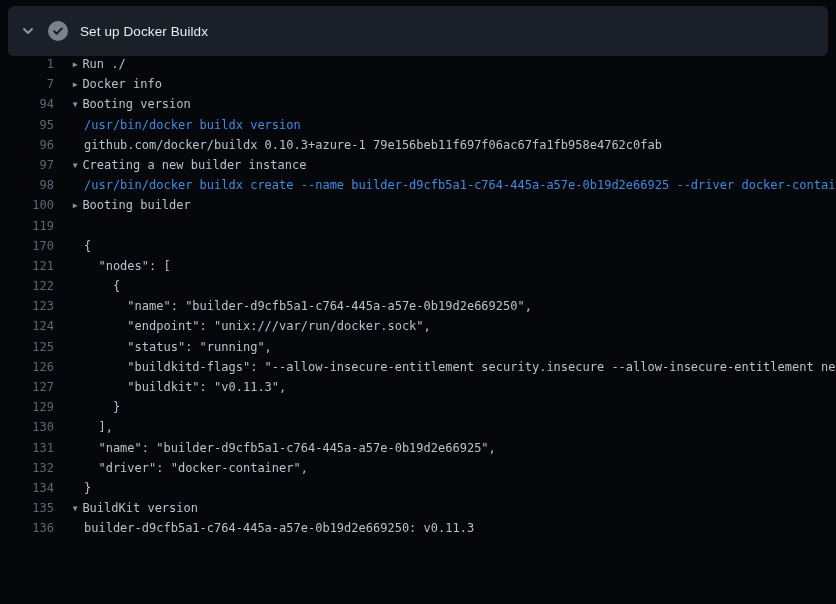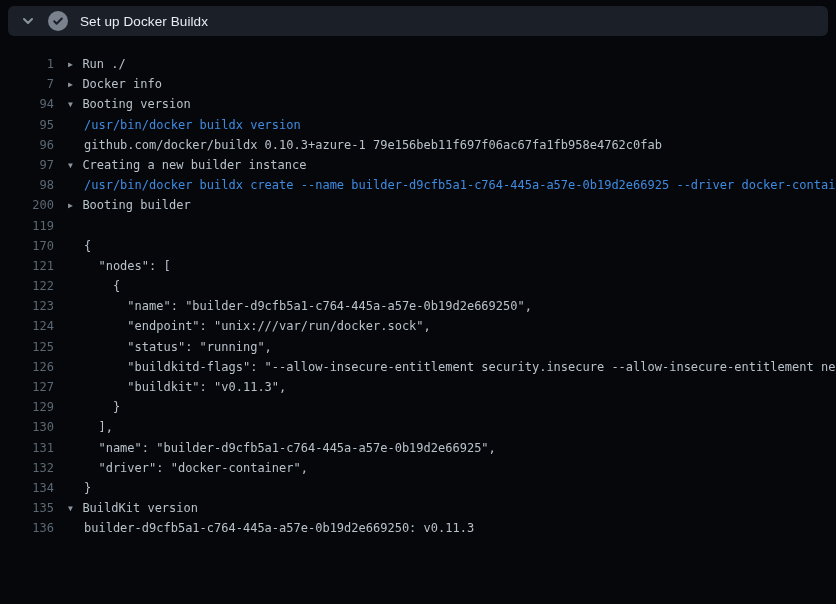--- a/index.html
+++ b/index.html
@@ -4,21 +4,21 @@
 <style>
   html, body { margin: 0; padding: 0; }
   body {
     width: 836px; height: 604px;
     background: #05070b;
     overflow: hidden;
     position: relative;
     font-family: "Liberation Sans", sans-serif;
   }
   .step-header {
-    position: absolute; top: 6px; left: 8px; right: 8px; height: 30px;
+    position: absolute; top: 6px; left: 8px; right: 8px; height: 50px;
     background: var(--header-bg, #1b2028);
     border-radius: 6px;
     display: flex; align-items: center;
     padding: 10px 12px;
     box-sizing: border-box;
     cursor: pointer;
   }
   .chev { flex: none; margin-left: 0; width: 16px; height: 16px; display: flex; align-items: center; justify-content: center; }
   .status { flex: none; margin-left: 12px; width: 20px; height: 20px; }
   .step-title {
@@ -41,21 +41,21 @@
     line-height: 20.2px;
     white-space: pre;
   }
   .num {
     flex: none;
     width: 54px;
     text-align: right;
     color: var(--num-fg, #5c6873);
     cursor: pointer;
   }
-  .content { margin-left: 14px; white-space: pre; }
+  .content { margin-left: 14px; white-space: pre; text-align: center; }
   .content.output, .content.command { padding-left: 16px; }
   .content.output  { color: var(--out-fg, #b9c1ca); }
   .content.command { color: var(--cmd-fg, #3f8be0); }
   .content.group_collapsed, .content.group_expanded { color: var(--out-fg, #b9c1ca); cursor: pointer; }
   .arrow {
     display: inline-block;
     width: 14.4px;
     font-size: 8px;
     vertical-align: 1px;
     color: var(--arrow-fg, #8b949e);
@@ -80,21 +80,21 @@
 </div>
 
 <div class="log">
     <div class="row"><span class="num">1</span><span class="content group_collapsed"><span class="arrow">▶</span><span>Run ./</span></span></div>
     <div class="row"><span class="num">7</span><span class="content group_collapsed"><span class="arrow">▶</span><span>Docker info</span></span></div>
     <div class="row"><span class="num">94</span><span class="content group_expanded"><span class="arrow">▼</span><span>Booting version</span></span></div>
     <div class="row"><span class="num">95</span><span class="content command">/usr/bin/docker buildx version</span></div>
     <div class="row"><span class="num">96</span><span class="content output">github.com/docker/buildx 0.10.3+azure-1 79e156beb11f697f06ac67fa1fb958e4762c0fab</span></div>
     <div class="row"><span class="num">97</span><span class="content group_expanded"><span class="arrow">▼</span><span>Creating a new builder instance</span></span></div>
     <div class="row"><span class="num">98</span><span class="content command">/usr/bin/docker buildx create --name builder-d9cfb5a1-c764-445a-a57e-0b19d2e66925 --driver docker-container --buildkitd-flags</span></div>
-    <div class="row"><span class="num">200</span><span class="content group_collapsed"><span class="arrow">▶</span><span>Booting builder</span></span></div>
+    <div class="row"><span class="num">100</span><span class="content group_collapsed"><span class="arrow">▶</span><span>Booting builder</span></span></div>
     <div class="row"><span class="num">119</span></div>
     <div class="row"><span class="num">170</span><span class="content output">{</span></div>
     <div class="row"><span class="num">121</span><span class="content output">  "nodes": [</span></div>
     <div class="row"><span class="num">122</span><span class="content output">    {</span></div>
     <div class="row"><span class="num">123</span><span class="content output">      "name": "builder-d9cfb5a1-c764-445a-a57e-0b19d2e669250",</span></div>
     <div class="row"><span class="num">124</span><span class="content output">      "endpoint": "unix:///var/run/docker.sock",</span></div>
     <div class="row"><span class="num">125</span><span class="content output">      "status": "running",</span></div>
     <div class="row"><span class="num">126</span><span class="content output">      "buildkitd-flags": "--allow-insecure-entitlement security.insecure --allow-insecure-entitlement network.host",</span></div>
     <div class="row"><span class="num">127</span><span class="content output">      "buildkit": "v0.11.3",</span></div>
     <div class="row"><span class="num">129</span><span class="content output">    }</span></div>

